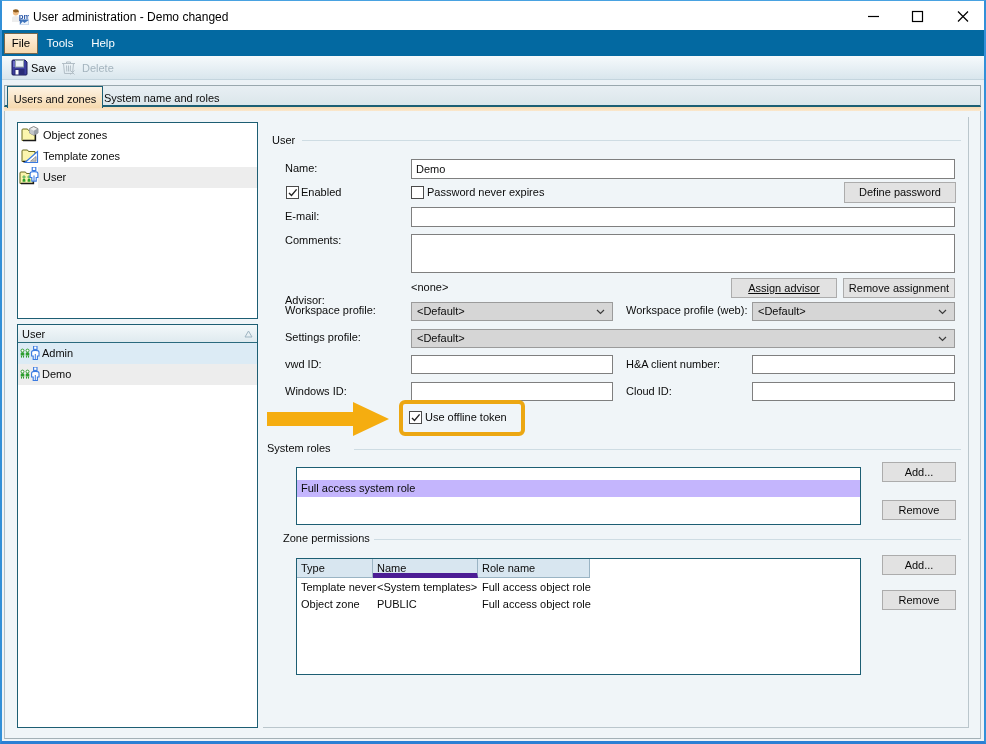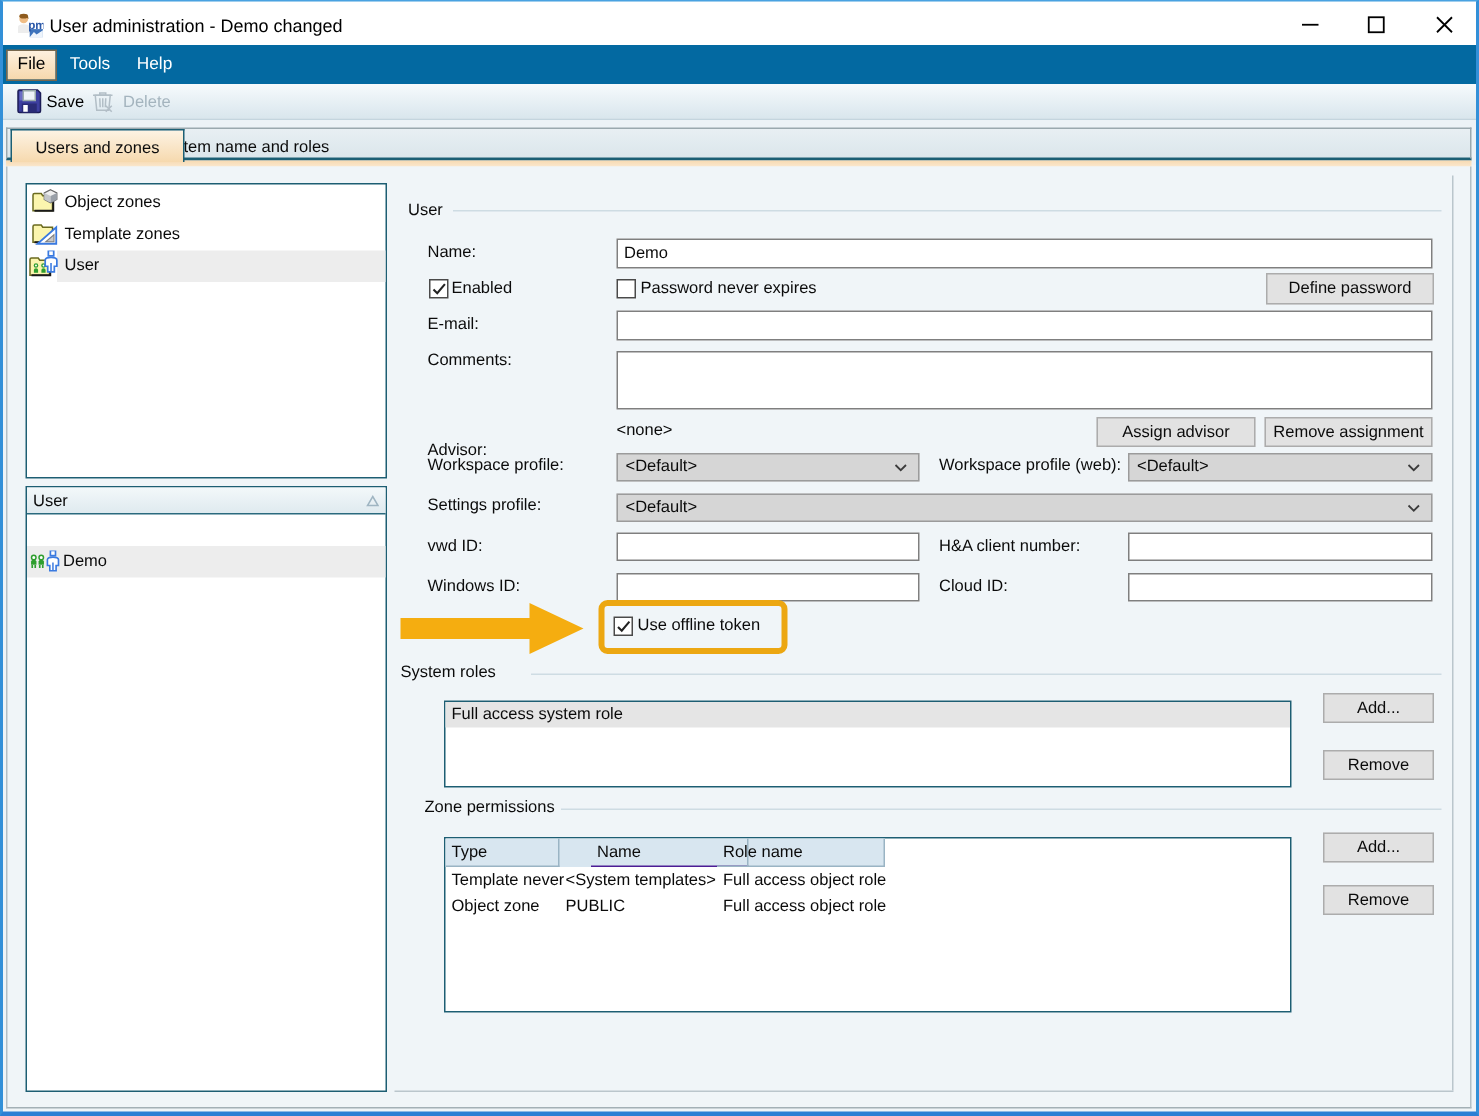--- a/index.html
+++ b/index.html
@@ -18,21 +18,21 @@
         color:#fff; font-size:11.5px; }
   .mi.file { left:2px; top:3px; width:34px; height:21px; line-height:19px; color:#000;
         background:linear-gradient(#fdf0de,#f6d8ad); border:1px solid #77674d; }
   .toolbar { position:absolute; left:2px; top:56px; width:982px; height:24px;
         background:linear-gradient(#f6fafc,#d9e6ed); border-bottom:1px solid #c4d5de; }
   .tb-txt { position:absolute; top:5px; font-size:11px; line-height:14px; }
   .gapstrip { position:absolute; left:2px; top:80px; width:982px; height:30px; background:#ecf2f6; }
   .tabstrip { position:absolute; left:4px; top:85px; width:977px; height:22px;
         background:linear-gradient(#e8eff3,#dbe6eb);
         border:1px solid #9aa8ae; border-bottom:2px solid #1c5f74; }
-  .tab-active { position:absolute; left:7px; top:86px; width:116px; height:22px;
+  .tab-active { position:absolute; left:7px; top:86px; width:96px; height:22px;
         background:linear-gradient(#fdf3e4,#f6d9ae); border:1px solid #1c5f74; border-bottom:none;
         text-align:center; line-height:24px; font-size:11px; z-index:5; }
   .tab-inactive { position:absolute; left:104px; top:88px; width:130px; height:19px;
         text-align:left; line-height:20px; font-size:11px; }
   .salmon { position:absolute; left:4px; top:107px; width:977px; height:3.5px;
         background:linear-gradient(#f7dab2,#fae7cd); }
   .page { position:absolute; left:4px; top:110.5px; width:977px; height:628px; background:#f0f5f8;
         border-left:1px solid #b3bfc5; border-right:1px solid #b3bfc5; border-bottom:1px solid #a3b0b6; }
   .panel { position:absolute; background:#fff; border:1px solid #1d5e73; }
   .input { position:absolute; background:#fff; border:1px solid #7f7f7f;
@@ -158,20 +158,34 @@
   </div>
 </div>
 
 <div class="panel" style="left:17px;top:324px;width:241px;height:404px;">
   <div class="abs" style="left:0;top:0;width:239px;height:18px;background:linear-gradient(#f3f8fa,#dfeaef);border-bottom:1px solid #2a6a7e;">
     <span class="abs" style="left:4px;top:3px;font-size:11px;">User</span>
     <svg class="abs" style="left:226px;top:5px" width="9" height="8" viewBox="0 0 9 8">
       <path d="M4.5 1 L8 7 L1 7 Z" fill="none" stroke="#9fb5c2" stroke-width="1"></path>
     </svg>
   </div>
+  <div class="abs" style="left:0;top:18px;width:239px;height:21px;background:#dcebf5;">
+    <svg class="abs" style="left:2px;top:3px" width="20" height="15" viewBox="0 0 20 15">
+      <g transform="translate(0,3)">
+          <use href="#gfig"></use>
+        </g>
+      <g transform="translate(5,3)">
+          <use href="#gfig"></use>
+        </g>
+      <g transform="translate(11,0)">
+          <use href="#bfig"></use>
+        </g>
+    </svg>
+    <span class="abs" style="left:24px;top:4px;font-size:11px;">Admin</span>
+  </div>
   <div class="abs" style="left:0;top:39px;width:239px;height:21px;background:#ededed;">
     <svg class="abs" style="left:2px;top:3px" width="20" height="15" viewBox="0 0 20 15">
       <g transform="translate(0,3)">
           <use href="#gfig"></use>
         </g>
       <g transform="translate(5,3)">
           <use href="#gfig"></use>
         </g>
       <g transform="translate(11,0)">
           <use href="#bfig"></use>
@@ -195,21 +209,21 @@
 <span class="lbl" style="left:301px;top:186px;">Enabled</span>
 <div class="cb" style="left:411px;top:186px;"></div>
 <span class="lbl" style="left:427px;top:186px;">Password never expires</span>
 <div class="btn" style="left:844px;top:182px;width:112px;height:21px;line-height:19px;">Define password</div>
 <span class="lbl" style="left:285px;top:210px;">E-mail:</span>
 <div class="input" style="left:411px;top:207px;width:544px;height:20px;"></div>
 <span class="lbl" style="left:285px;top:234px;">Comments:</span>
 <div class="input" style="left:411px;top:234px;width:544px;height:39px;"></div>
 <span class="lbl" style="left:285px;top:294px;text-align:right;">Advisor:</span>
 <span class="lbl" style="left:411px;top:281px;">&lt;none&gt;</span>
-<div class="btn" style="left:731px;top:278px;width:106px;height:20px;line-height:18px;">Assign advisor</div>
+<div class="btn" style="left:731px;top:278px;width:106px;height:20px;line-height:18px;text-decoration:underline;">Assign advisor</div>
 <div class="btn" style="left:843px;top:278px;width:112px;height:20px;line-height:18px;">Remove assignment</div>
 <span class="lbl" style="left:285px;top:304px;">Workspace profile:</span>
 <div class="combo" style="left:411px;top:302px;width:202px;height:19px;">&lt;Default&gt;
   <svg width="9" height="6" viewBox="0 0 9 6" style="position:absolute;right:7px;top:6px">
       <path d="M1 1 L4.5 4.5 L8 1" fill="none" stroke="#3c3c3c" stroke-width="1.2"></path>
     </svg>
 </div>
 <span class="lbl" style="left:626px;top:304px;">Workspace profile (web):</span>
 <div class="combo" style="left:752px;top:302px;width:203px;height:19px;">&lt;Default&gt;
   <svg width="9" height="6" viewBox="0 0 9 6" style="position:absolute;right:7px;top:6px">
@@ -238,35 +252,35 @@
 </div>
 <span class="lbl" style="left:425px;top:411px;">Use offline token</span>
 <div class="abs" style="left:399px;top:400px;width:126px;height:36px;border:4px solid #eca712;border-radius:6px;"></div>
 <svg class="abs" style="left:266px;top:401px;" width="124" height="36" viewBox="0 0 124 36">
   <polygon points="1,11 87,11 87,1 123,18 87,35 87,25 1,25" fill="#f5ad10"></polygon>
 </svg>
 
 <span class="lbl" style="left:267px;top:442px;">System roles</span>
 <div class="gline" style="left:354px;top:449px;width:607px;"></div>
 <div class="panel" style="left:296px;top:467px;width:565px;height:58px;border-color:#1d5e73;">
-  <div class="abs" style="left:0;top:0;width:563px;height:17px;background:#e5e5e5;">
+  <div class="abs" style="left:0;top:12px;width:563px;height:17px;background:#c4b5fd;">
     <span class="abs" style="left:4px;top:2px;font-size:11px;">Full access system role</span>
   </div>
 </div>
 <div class="btn" style="left:882px;top:462px;width:74px;height:20px;line-height:18px;">Add...</div>
 <div class="btn" style="left:882px;top:500px;width:74px;height:20px;line-height:18px;">Remove</div>
 
 <span class="lbl" style="left:283px;top:532px;">Zone permissions</span>
 <div class="gline" style="left:374px;top:539px;width:587px;"></div>
 <div class="panel" style="left:296px;top:558px;width:565px;height:117px;border-color:#1d5e73;">
   <div class="abs" style="left:0;top:0;width:293px;height:19px;background:#d8e6f0;"></div>
   <div class="abs" style="left:0;top:0;width:76px;height:19px;border-right:1px solid #9ab4c4;border-bottom:1px solid #9ab4c4;">
     <span class="abs" style="left:4px;top:3px;">Type</span>
   </div>
-  <div class="abs" style="left:76px;top:0;width:105px;height:19px;border-right:1px solid #9ab4c4;border-bottom:1px solid #4c1d95;margin-left:21px;">
+  <div class="abs" style="left:76px;top:0;width:105px;height:19px;border-right:1px solid #9ab4c4;border-bottom:5px solid #4c1d95;">
     <span class="abs" style="left:4px;top:3px;">Name</span>
   </div>
   <div class="abs" style="left:181px;top:0;width:112px;height:19px;border-right:1px solid #9ab4c4;border-bottom:1px solid #9ab4c4;">
     <span class="abs" style="left:4px;top:3px;">Role name</span>
   </div>
   <span class="abs" style="left:4px;top:22px;">Template never</span>
   <span class="abs" style="left:80px;top:22px;">&lt;System templates&gt;</span>
   <span class="abs" style="left:185px;top:22px;">Full access object role</span>
   <span class="abs" style="left:4px;top:39px;">Object zone</span>
   <span class="abs" style="left:80px;top:39px;">PUBLIC</span>

